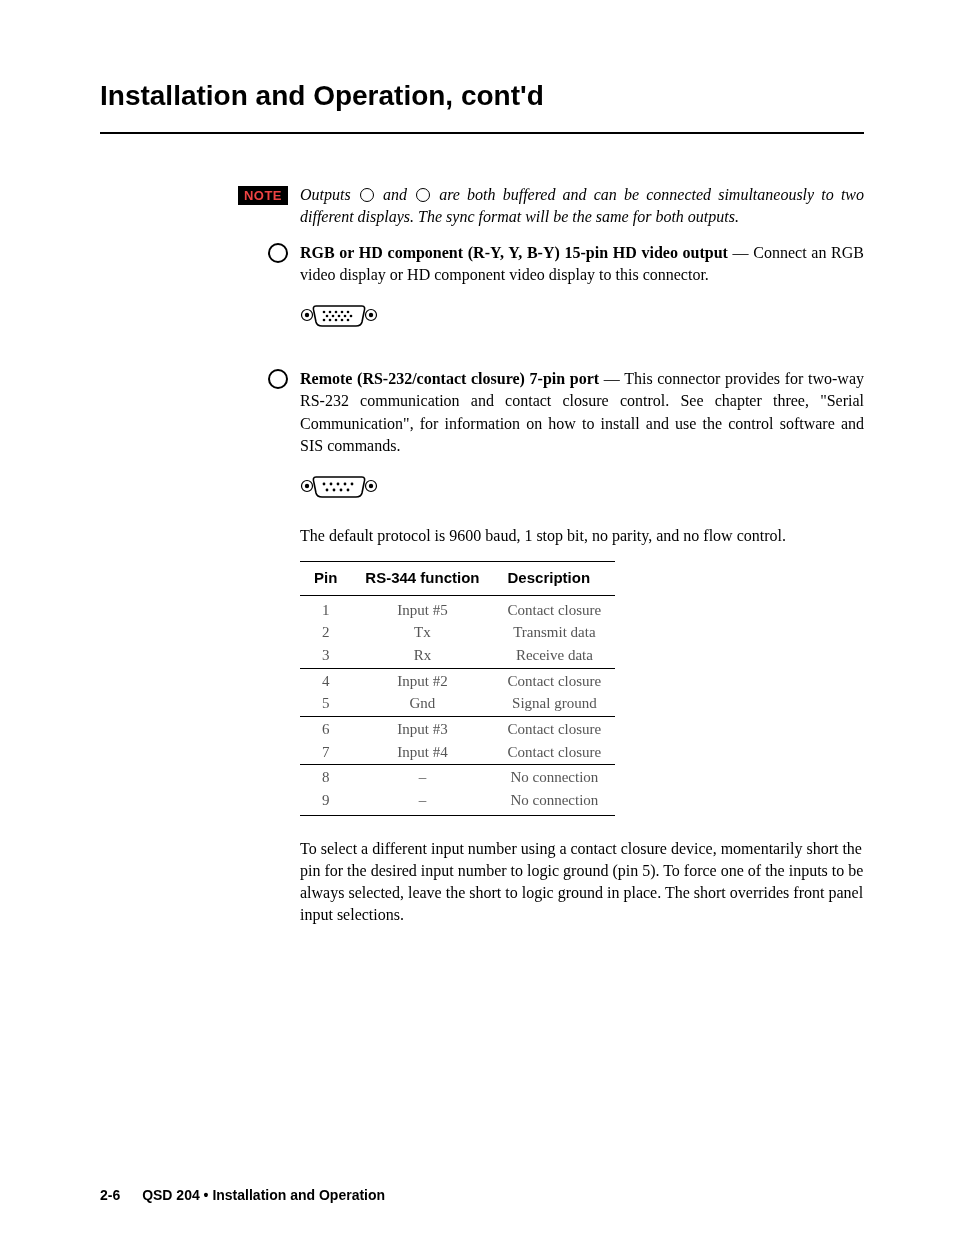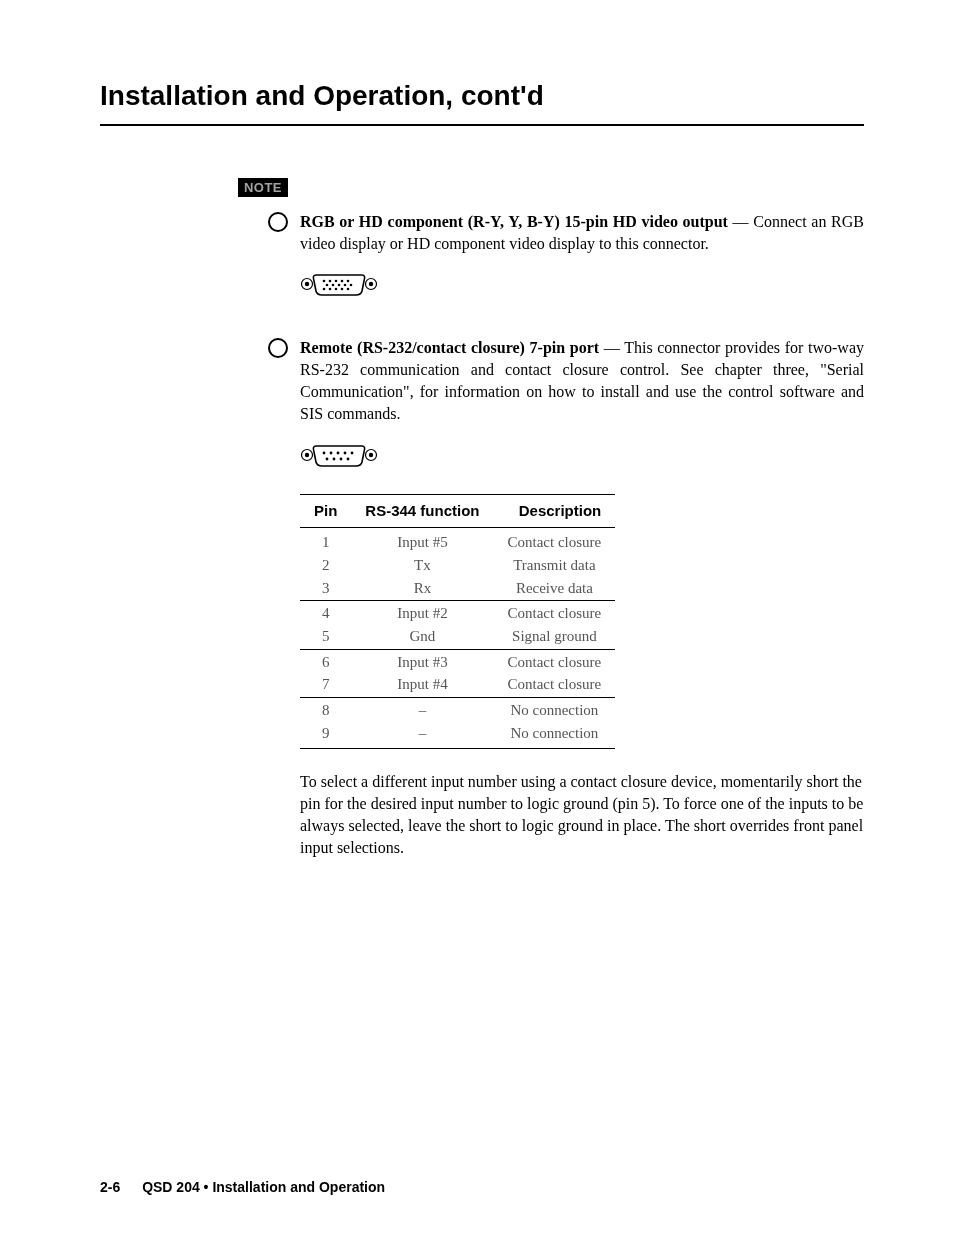--- a/index.html
+++ b/index.html
@@ -14,21 +14,21 @@
     height: 1235px;
     position: relative;
     box-sizing: border-box;
     padding: 80px 90px 60px 100px;
   }
   .heading {
     font-family: "Trebuchet MS", "Segoe UI", Arial, sans-serif;
     font-weight: 700;
     font-size: 28px;
     border-bottom: 2px solid #000;
-    padding-bottom: 12px;
+    padding-bottom: 20px;
     margin: 0 0 50px 0;
   }
   .row {
     display: flex;
     align-items: flex-start;
     margin-bottom: 14px;
   }
   .left-col {
     width: 200px;
     flex: 0 0 200px;
@@ -37,21 +37,21 @@
     padding-right: 12px;
     box-sizing: border-box;
   }
   .right-col {
     flex: 1;
     font-size: 16px;
     line-height: 1.38;
   }
   .note-badge {
     background: #000;
-    color: #a3a3a3;
+    color: #ef4444;
     font-family: Arial, sans-serif;
     font-weight: 700;
     font-size: 13px;
     padding: 2px 6px;
     margin-top: 2px;
     letter-spacing: 0.5px;
   }
   .italic {
     font-style: italic;
   }
@@ -90,21 +90,21 @@
     margin: 8px 0 18px 0;
   }
   .pin-table {
     border-collapse: collapse;
     margin: 6px 0 22px 0;
     font-size: 15px;
   }
   .pin-table th {
     font-family: "Trebuchet MS", "Segoe UI", Arial, sans-serif;
     font-weight: 700;
-    text-align: right;
+    text-align: left;
     padding: 6px 14px 6px 14px;
     border-top: 1.5px solid #000;
     border-bottom: 1px solid #000;
   }
   .pin-table td {
     text-align: center;
     padding: 1px 14px;
     color: #555;
   }
   .pin-table tbody tr:last-child td {
@@ -116,21 +116,21 @@
     padding-top: 2px;
   }
   .pin-table .sep-above td {
     padding-bottom: 2px;
   }
   .pin-table tbody tr:first-child td {
     padding-top: 4px;
   }
   .footer {
     position: absolute;
-    bottom: 40px;
+    bottom: 32px;
     left: 100px;
     font-family: "Trebuchet MS", "Segoe UI", Arial, sans-serif;
     font-size: 14px;
   }
   .footer .pnum {
     font-weight: 700;
     margin-right: 18px;
   }
   .footer .ftitle {
     font-weight: 700;
@@ -139,20 +139,23 @@
 </head>
 <body>
 
 <div class="page">
 
   <h1 class="heading">Installation and Operation, cont'd</h1>
 
   <div class="row">
     <div class="left-col">
       <span class="note-badge">NOTE</span>
+    </div>
+    <div class="right-col italic note-text">
+      <span>Outputs </span><span class="inline-circle"></span><span> and </span><span class="inline-circle"></span><span> are both buffered and can be connected simultaneously to two different displays.  The sync format will be the same for both outputs.</span>
     </div>
   </div>
 
   <div class="row" style="margin-top:2px;">
     <div class="left-col">
       <span class="circle-marker"></span>
     </div>
     <div class="right-col">
       <div class="para">
         <span class="bold">RGB or HD component (R-Y, Y, B-Y) 15-pin HD video output</span><span> — </span><span>Connect an RGB video display or HD component video display to this connector.</span>
@@ -208,20 +211,21 @@
               <circle cx="45" cy="13" r="1.4"></circle>
               <circle cx="52" cy="13" r="1.4"></circle>
             <circle cx="27" cy="19" r="1.4"></circle>
               <circle cx="34" cy="19" r="1.4"></circle>
               <circle cx="41" cy="19" r="1.4"></circle>
               <circle cx="48" cy="19" r="1.4"></circle>
           </g>
         </svg>
       </div>
 
+      <div class="para">The default protocol is 9600 baud, 1 stop bit, no parity, and no flow control.</div>
 
       <table class="pin-table">
         <thead>
           <tr>
             <th>Pin</th>
             <th>RS-344 function</th>
             <th>Description</th>
           </tr>
         </thead>
         <tbody id="pin-tbody">

